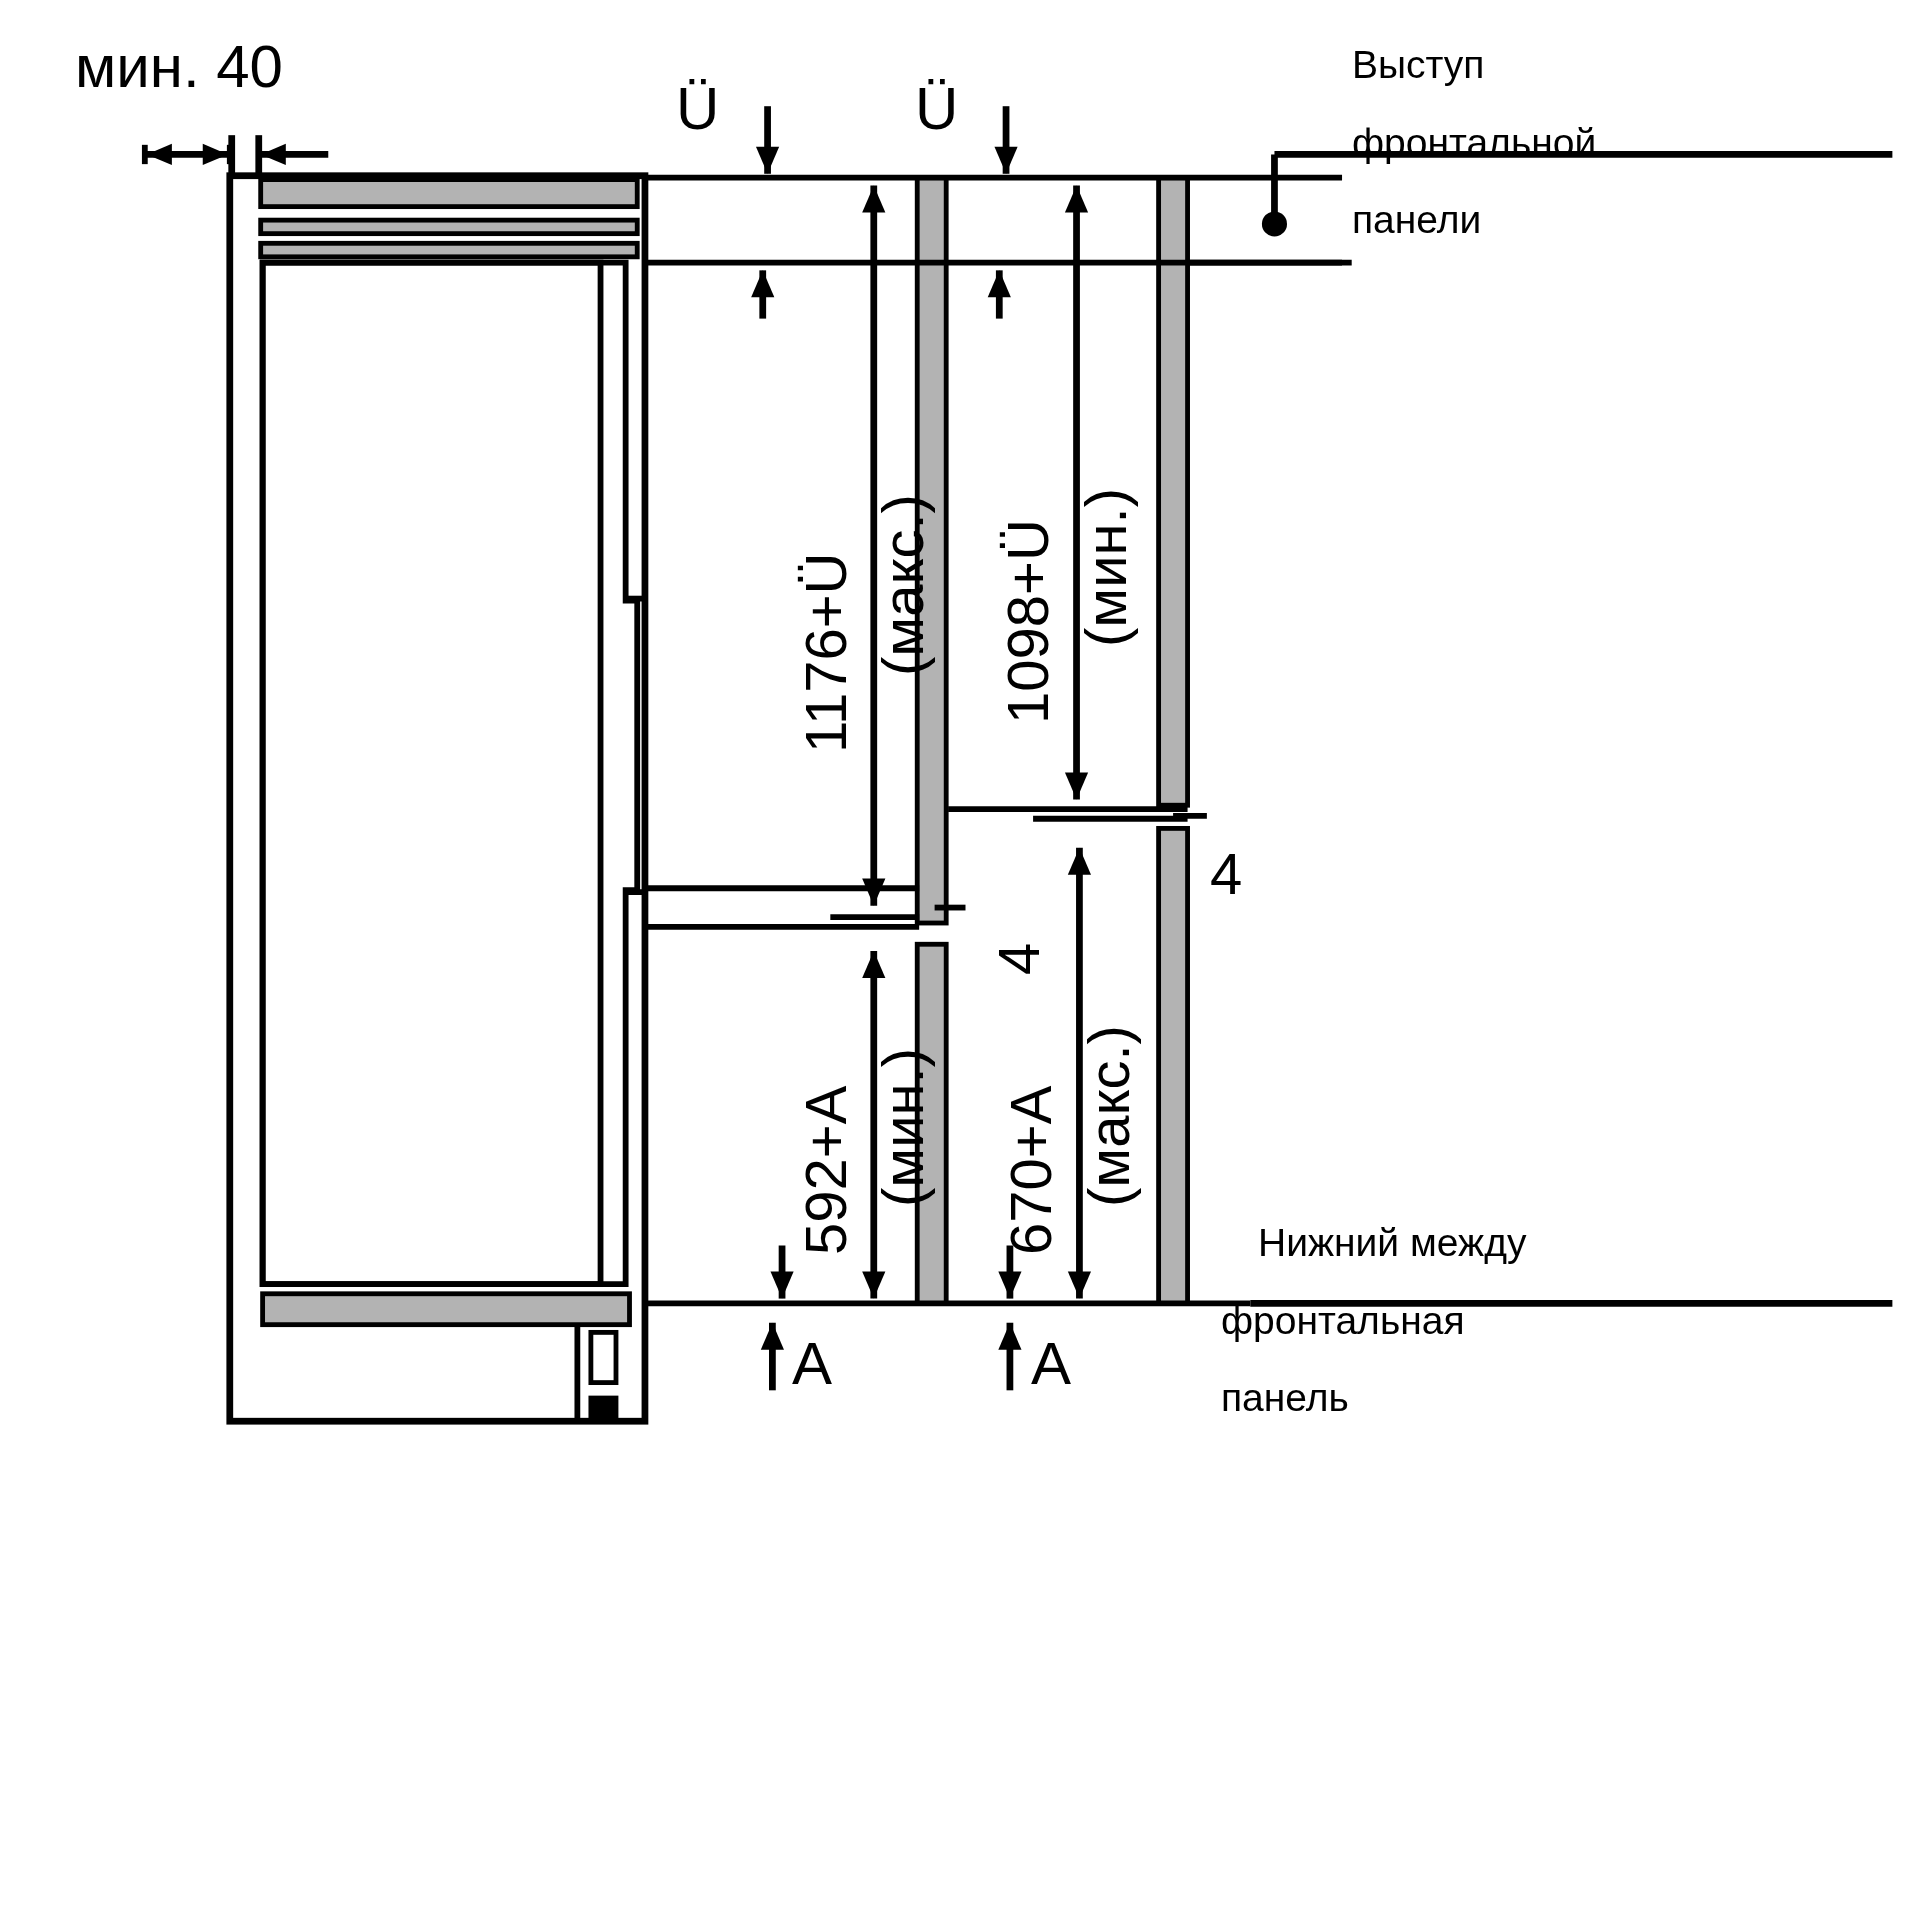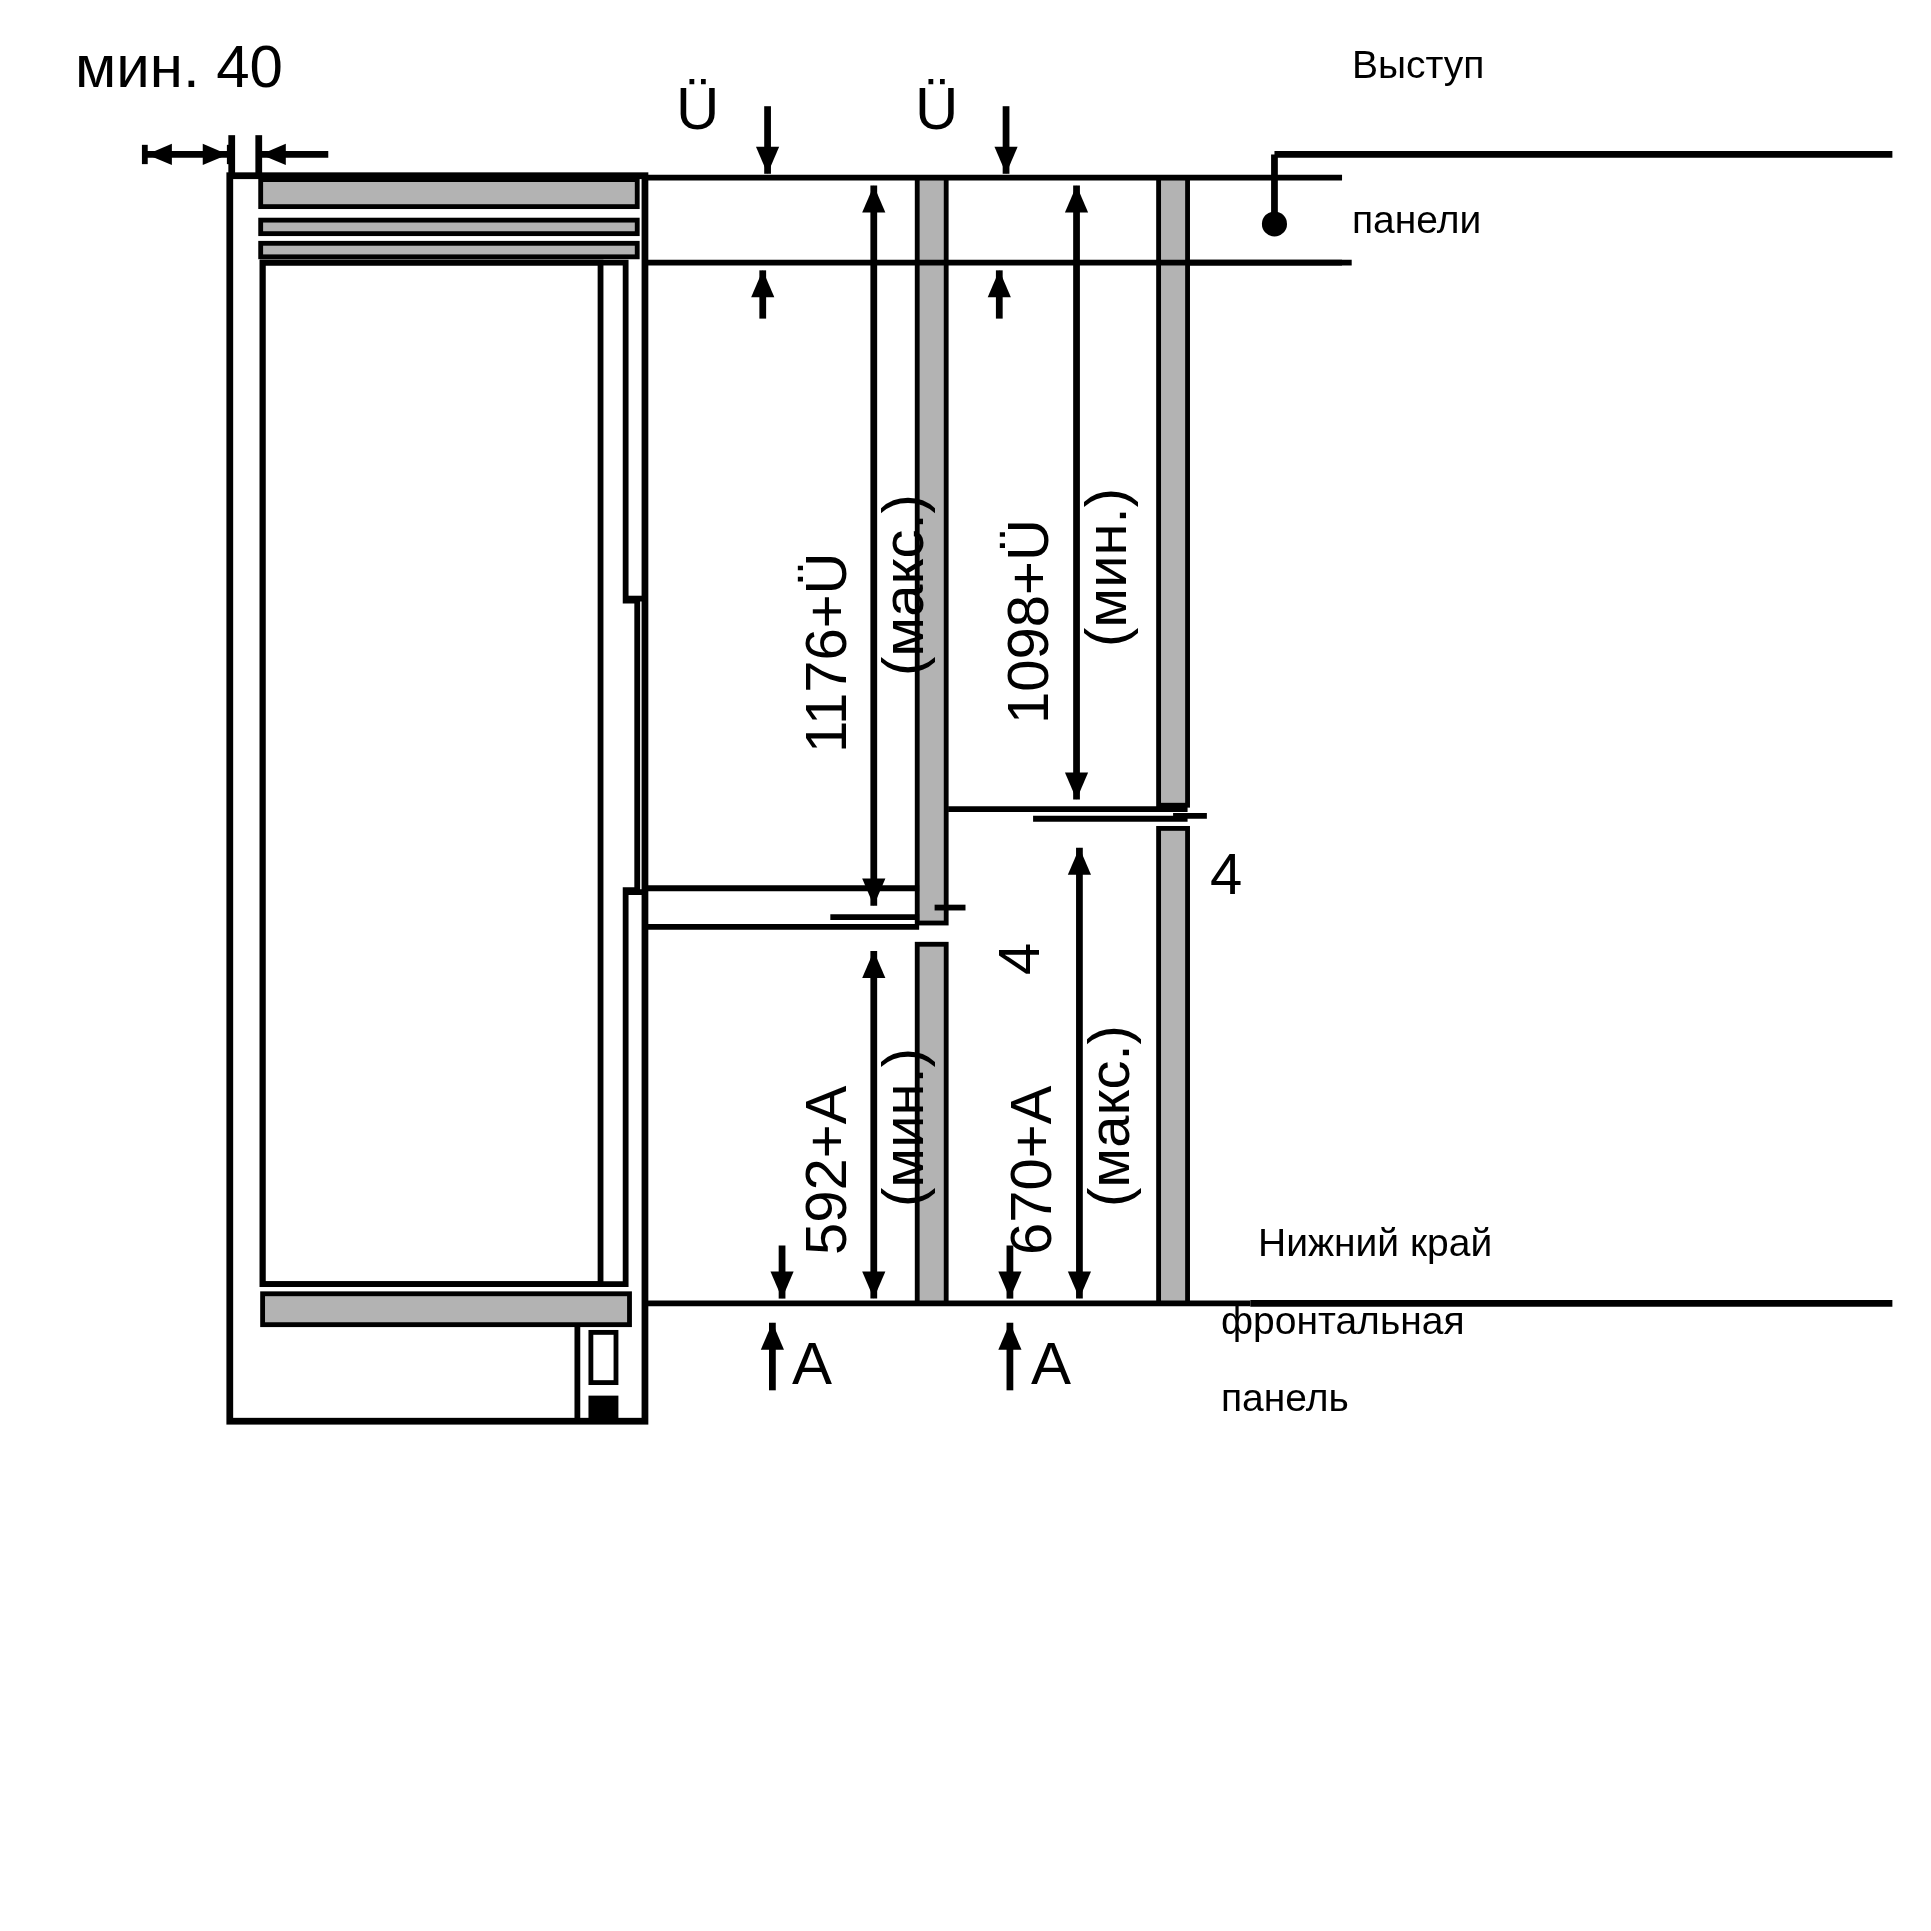--- a/index.html
+++ b/index.html
@@ -172,22 +172,23 @@
   <div class="vtxt dim" style="left:1075px; top:1207px;">(макс.)</div>
 
   <div class="vtxt dim" style="left:985px; top:975px;">4</div>
 
   <div class="txt dim" style="left:1210px; top:842px;">4</div>
 
   <div class="txt big" style="left:792px; top:1330px;">A</div>
   <div class="txt big" style="left:1031px; top:1330px;">A</div>
 
   <div class="txt note" style="left:1352px; top:43px;">Выступ</div>
+  <div class="txt note" style="left:1352px; top:121px;">фронтальной</div>
   <div class="txt note" style="left:1352px; top:198px;">панели</div>
 
-  <div class="txt note" style="left:1258px; top:1221px;">Нижний край</div>
+  <div class="txt note" style="left:1258px; top:1221px;">Нижний между</div>
   <div class="txt note" style="left:1221px; top:1299px;">фронтальная</div>
   <div class="txt note" style="left:1221px; top:1376px;">панель</div>
 
 
 
 </div>
 
 
 </body></html>

